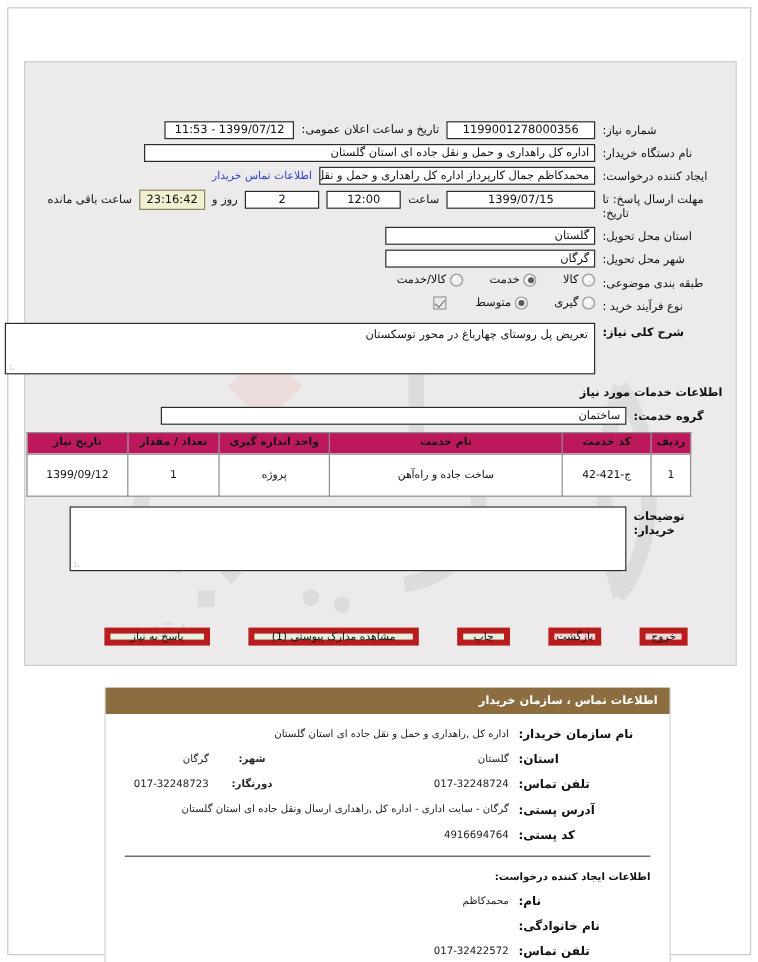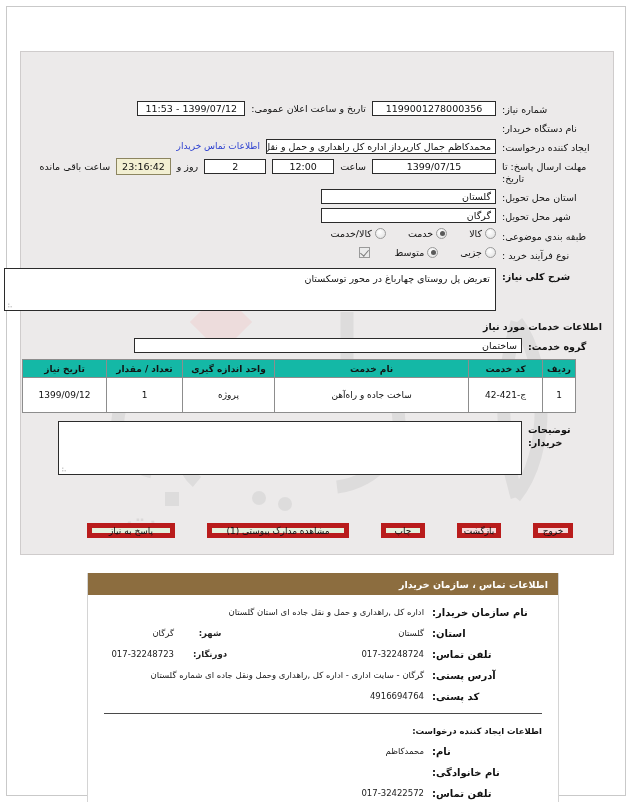--- a/index.html
+++ b/index.html
@@ -206,21 +206,21 @@
     margin-top: 6px;
     width: 554px;
   }
   table.dt {
     border-collapse: collapse;
     width: 554px;
     font-size: 9px;
     background: #ffffff;
   }
   table.dt th {
-    background: #14b8a6;
+    background: #be185d;
     border: 1px solid #8d8d8d;
     font-weight: bold;
     color: #111;
     height: 18px;
     padding: 0 4px;
     font-size: 9px;
     white-space: nowrap;
   }
   table.dt td {
     border: 1px solid #8d8d8d;
@@ -354,20 +354,23 @@
       <div class="flabel">شماره نیاز:</div>
       <div class="fval">
         <div class="inp w-need-no">1199001278000356</div>
         <span class="inline-lab">تاریخ و ساعت اعلان عمومی:</span>
         <div class="inp w-pub-date">1399/07/12 - 11:53</div>
       </div>
     </div>
 
     <div class="frow">
       <div class="flabel">نام دستگاه خریدار:</div>
+      <div class="fval">
+        <div class="inp w-org">اداره کل راهداری و حمل و نقل جاده ای استان گلستان</div>
+      </div>
     </div>
 
     <div class="frow">
       <div class="flabel">ایجاد کننده درخواست:</div>
       <div class="fval">
         <div class="inp w-creator">محمدکاظم جمال کارپرداز اداره کل راهداری و حمل و نقل جاده ای استان گلس</div>
         <a class="link">اطلاعات تماس خریدار</a>
       </div>
     </div>
 
@@ -417,21 +420,21 @@
         </div>
       </div>
     </div>
 
     <div class="frow" style="margin-top:2px;">
       <div class="flabel">نوع فرآیند خرید :</div>
       <div class="fval">
         <div class="radio-group">
           <div class="radio-item">
             <span class="radio"></span>
-            <span class="inline-lab">جزیی</span>
+            <span class="inline-lab">گیری</span>
           </div>
           <div class="radio-item">
             <span class="radio checked"></span>
             <span class="inline-lab">متوسط</span>
           </div>
         </div>
         <span class="chk checked"></span>
       </div>
     </div>
 
@@ -536,21 +539,21 @@
         <div class="clab">تلفن تماس:</div>
         <div class="csplit">
           <div class="seg1 cval">017-32248724</div>
           <div class="seg2lab cval">دورنگار:</div>
           <div class="seg2 cval">017-32248723</div>
         </div>
       </div>
 
       <div class="crow">
         <div class="clab">آدرس پستی:</div>
-        <div class="cval cval-wide">گرگان - سایت اداری - اداره کل ,راهداری وحمل ونقل جاده ای شماره گلستان</div>
+        <div class="cval cval-wide">گرگان - سایت اداری - اداره کل ,راهداری ارسال ونقل جاده ای استان گلستان</div>
       </div>
 
       <div class="crow">
         <div class="clab">کد پستی:</div>
         <div class="cval cval-wide">4916694764</div>
       </div>
 
     </div>
 
     <hr class="divider">

